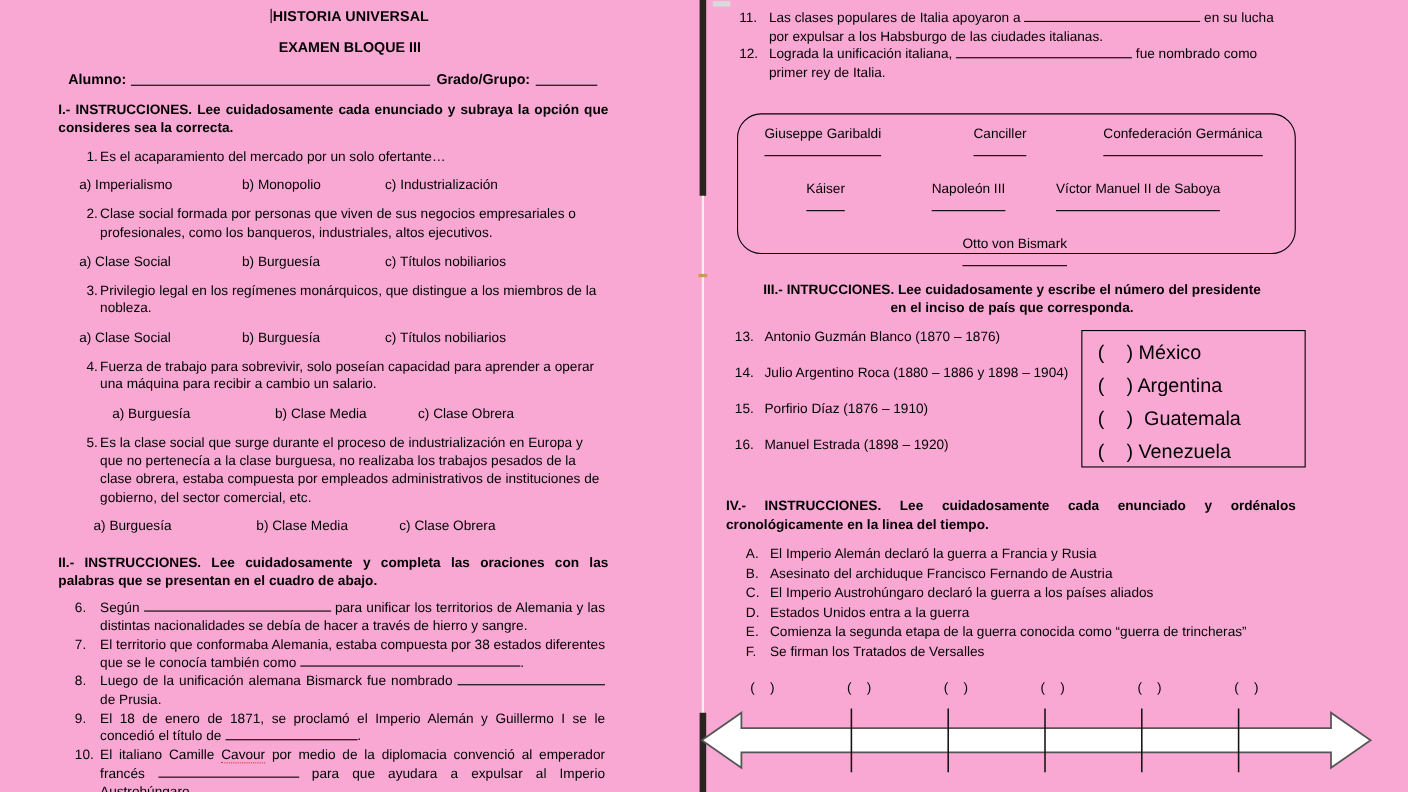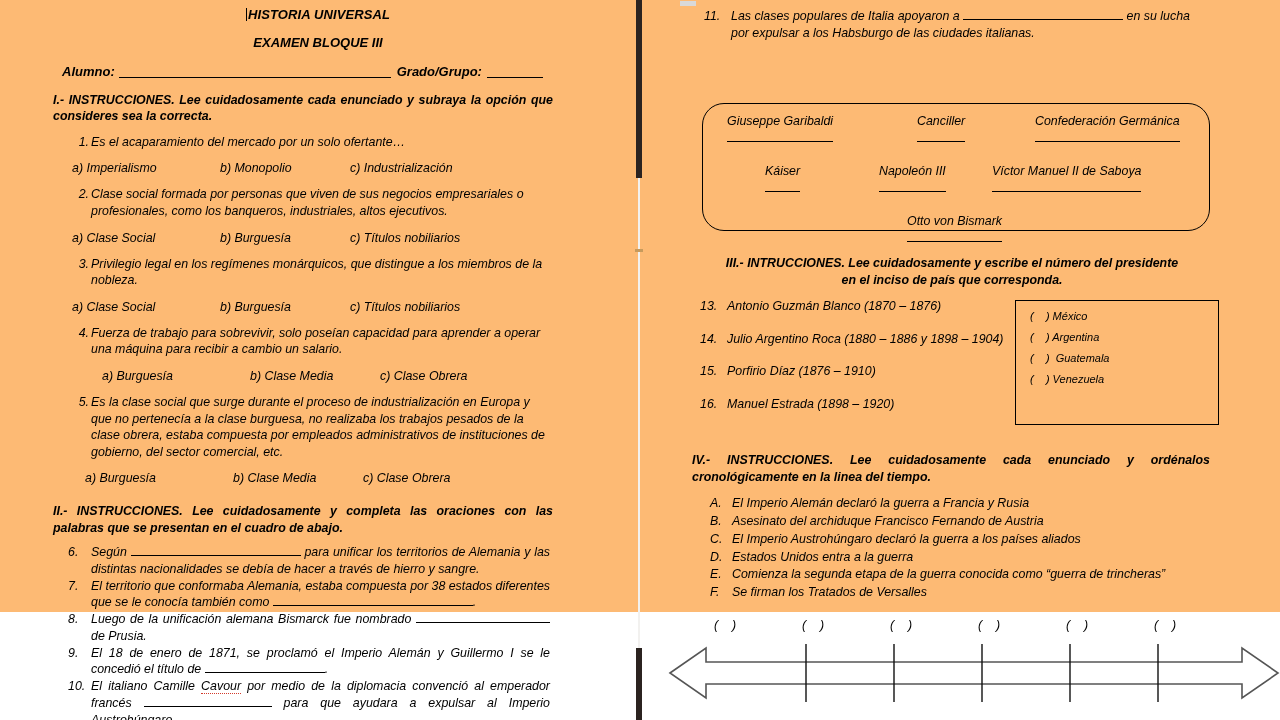--- a/index.html
+++ b/index.html
@@ -4,21 +4,21 @@
 <style>
   * { box-sizing: border-box; }
   html, body {
     margin: 0; padding: 0;
     width: 1280px; height: 720px;
     background: #ffffff;
     font-family: "Liberation Sans", sans-serif;
     color: #000000;
     overflow: hidden;
   }
-  .page { position: relative; width: 1280px; height: 612px; background:#fdba74;font-style:italic; }
+  .page { position: relative; width: 1280px; height: 720px; background:#f9a8d4; }
 
   
   .divider-dark-top {
     position: absolute; left: 636px; top: 0; width: 6px; height: 178px;
     background: #2b2320;
   }
   .divider-dark-bottom {
     position: absolute; left: 636px; top: 648px; width: 6px; height: 72px;
     background: #2b2320;
   }
@@ -26,21 +26,21 @@
     position: absolute; left: 638px; top: 178px; width: 2px; height: 470px;
     background: #f2f1ef;
   }
   .divider-tick {
     position: absolute; left: 635px; top: 249px; width: 8px; height: 3px;
     background: #c79a5c;
   }
 
   
   .col-left  { position: absolute; left: 0;   top: 0; width: 636px; height: 720px; }
-  .col-right { position: absolute; left: 642px; top: 0; width: 638px; height: 720px; }
+  .col-right { position: absolute; left: 610px; top: 0; width: 638px; height: 720px; }
 
   
   .doc-title {
     text-align: center; font-weight: bold; font-size: 13px;
     letter-spacing: .1px; margin-top: 7px; position: relative;
   }
   .caret {
     display:inline-block; width:1px; height:13px; background:#000;
     vertical-align:-2px; margin-right:1px;
   }
@@ -129,21 +129,21 @@
     position:relative; font-size:12.4px; line-height:1.35;
     padding-left: 27px; margin-bottom: 16px; width: 320px;
   }
   .pres-list .pitem .num { position:absolute; left:0; top:0; }
 
   .countrybox {
     position:absolute; left: 373px; top: 300px; width: 204px; height: 125px;
     border: 1.4px solid #000;
   }
   .countrybox .citem {
-    font-size:11px; margin: 9px 0 0 14px; white-space:pre;
+    font-size:18px; margin: 9px 0 0 14px; white-space:pre;
   }
 
   .instr4 {
     position:absolute; left: 50px; top: 452px; width: 518px;
     font-weight:bold; font-size:12.4px; line-height:1.38;
     text-align: justify; text-align-last: left;
   }
   .instr4 .l1 { text-align: justify; text-align-last: justify; }
 
   .abclist { position:absolute; left: 68px; top: 495px; width: 510px; }
@@ -274,20 +274,26 @@
   <div class="col-right">
 
     <div style="position:absolute; left:38px; top:1px; width:16px; height:5px; background:#d9d9d9;"></div>
 
     <ol class="rlist" style="position:absolute; left:0; top:8px; width:600px;">
       <li>
         <span class="num">11.</span>
         <span>Las clases populares de Italia apoyaron a</span>
         <span class="blank bl-160"></span>
         <span>en su lucha por expulsar a los Habsburgo de las ciudades italianas.</span>
+      </li>
+      <li>
+        <span class="num">12.</span>
+        <span>Lograda la unificación italiana,</span>
+        <span class="blank bl-160"></span>
+        <span>fue nombrado como primer rey de Italia.</span>
       </li>
     </ol>
 
     <div class="wordbank">
       <div class="wb-row" style="top:10px;">
         <span style="left:24px;">Giuseppe Garibaldi</span>
         <span style="left:214px;">Canciller</span>
         <span style="left:332px;">Confederación Germánica</span>
       </div>
       <div class="wb-row" style="top:60px;">

